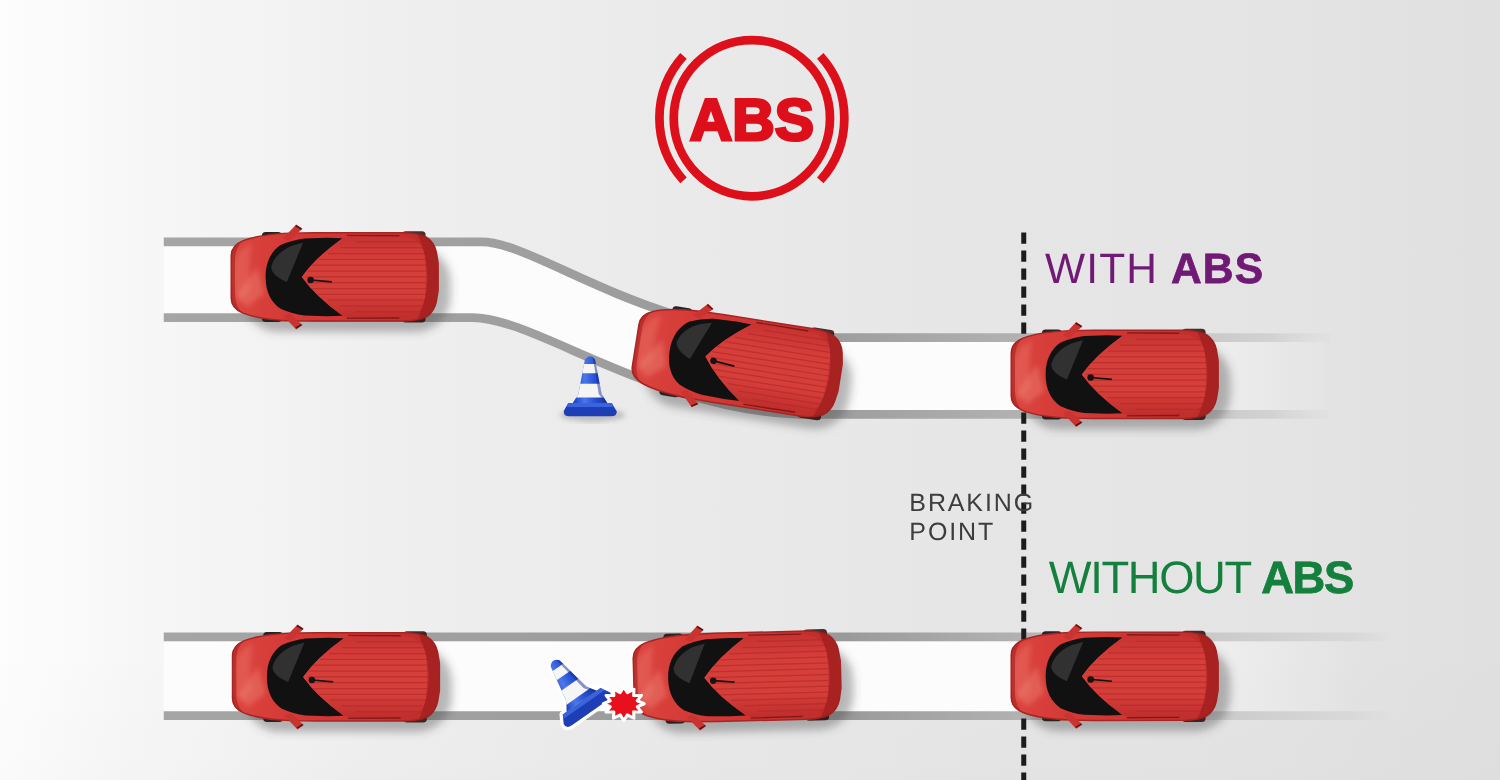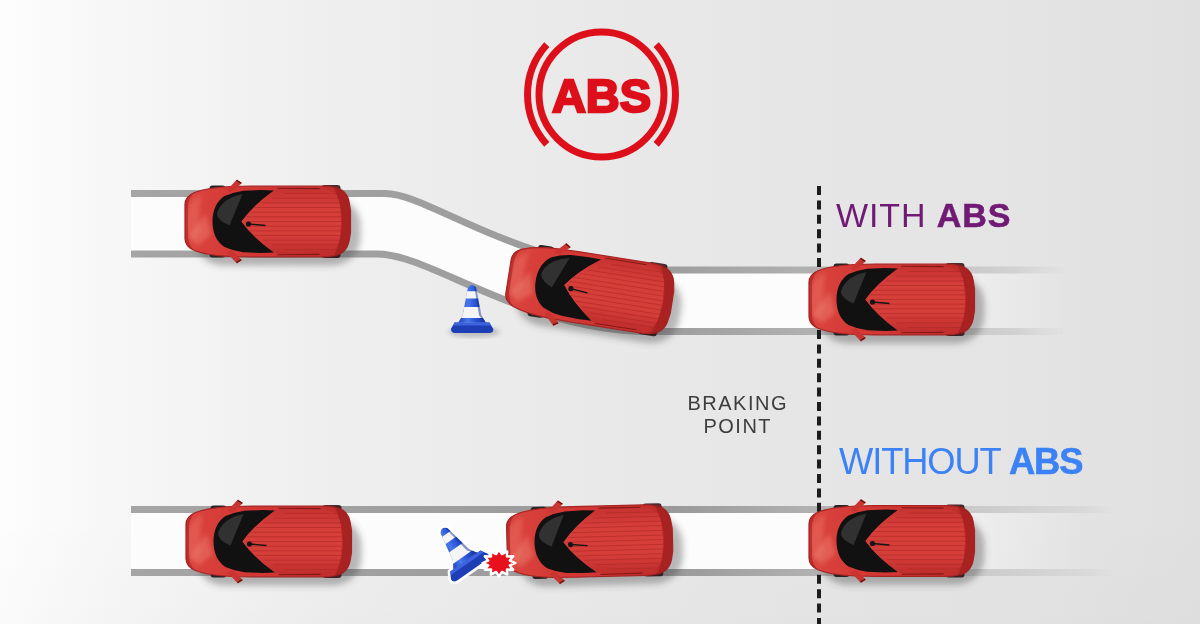--- a/index.html
+++ b/index.html
@@ -3,23 +3,23 @@
 <meta charset="utf-8">
 <style>
   html,body{margin:0;padding:0;}
   body{width:1200px;height:624px;overflow:hidden;position:relative;
     font-family:"Liberation Sans", sans-serif;
     background:
       linear-gradient(to bottom, rgba(0,0,0,0) 82%, rgba(0,0,0,0.012) 100%),
       linear-gradient(to right, #fdfdfd 0%, #f7f7f7 9%, #efefef 26%, #eaeaea 45%, #e6e6e6 65%, #e4e4e4 85%, #e0e0e0 100%);
   }
   .t1{position:absolute;left:836px;top:196px;font-size:34px;color:#701a75;letter-spacing:0.9px;}
-  .t2{position:absolute;left:839px;top:441px;font-size:36.3px;color:#3b82f6;letter-spacing:-1.1px;}
-  .bp{position:absolute;right:412px;top:392px;font-size:20px;line-height:22.5px;color:#222;
-      letter-spacing:1.5px;text-align:center;color:#3d3d3d;}
+  .t2{position:absolute;left:839px;top:441px;font-size:36.3px;color:#15803d;letter-spacing:-1.1px;}
+  .bp{position:absolute;right:372px;top:392px;font-size:20px;line-height:22.5px;color:#222;
+      letter-spacing:1.5px;text-align:left;color:#3d3d3d;}
   b{font-weight:bold;-webkit-text-stroke:0.6px currentColor;}
 </style>
 </head>
 <body>
 <svg width="1200" height="624" viewBox="0 0 1200 624" style="position:absolute;left:0;top:0">
 <defs>
   <linearGradient id="fadeTopLine" x1="131" y1="0" x2="1065" y2="0" gradientUnits="userSpaceOnUse">
     <stop offset="0" stop-color="#a5a5a5"></stop>
     <stop offset="0.55" stop-color="#9a9a9a"></stop>
     <stop offset="0.78" stop-color="#b8b8b8"></stop>

